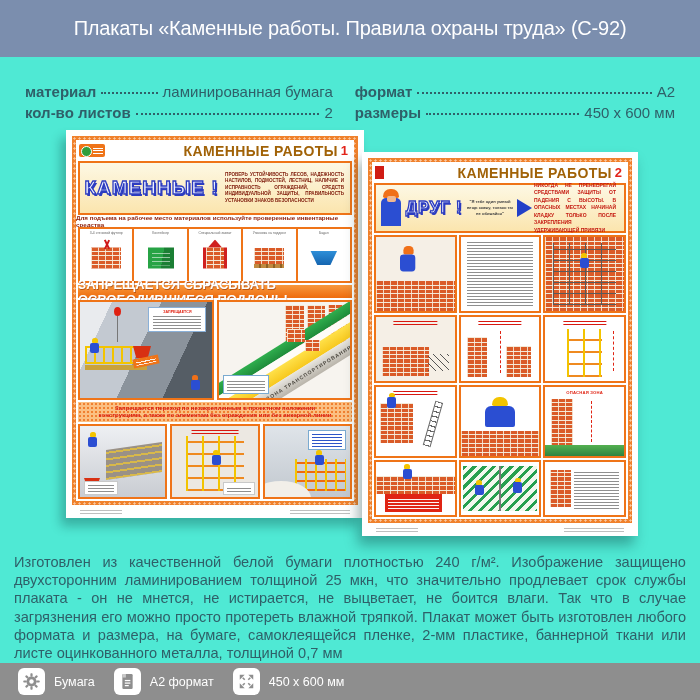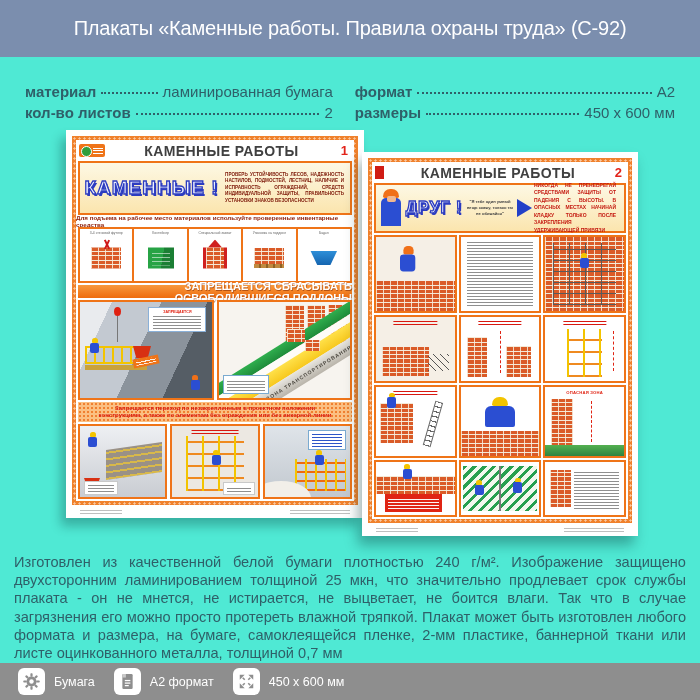--- a/index.html
+++ b/index.html
@@ -24,36 +24,36 @@
   .p2 { left:362px; top:36px; width:276px; height:384px; padding:6px 6px 13px 6px; box-shadow:-4px 9px 12px rgba(10,60,60,.38); }
   .frame { height:100%; padding:4px; background-color:#f0812c;
            background-image:radial-gradient(rgba(255,255,255,.55) 0.9px, rgba(255,255,255,0) 1.3px);
            background-size:5px 5px; }
   .inner { height:100%; background:#fff; display:flex; flex-direction:column; overflow:hidden; }
   .pfoot { position:absolute; bottom:4px; left:14px; width:42px; height:6px;
            background:repeating-linear-gradient(0deg,#bfbfbf 0 1px, transparent 1px 3px); }
   .pfoot.r { left:auto; right:14px; width:60px; }
 
   .phead { display:flex; align-items:center; height:21px; padding:0 3px; flex:none; }
-  .ptitle { flex:1; text-align:center; color:#404040; font-weight:700; font-size:14px; letter-spacing:.4px; }
+  .ptitle { flex:1; text-align:right; color:#a16207; font-weight:700; font-size:14px; letter-spacing:.4px; }
   .pnum { color:#e2231a; font-weight:700; font-size:13px; padding:0 3px; }
   .logo1 { width:26px; height:13px; background:#ef7418; border-radius:2px; position:relative; flex:none; }
   .logo1::before { content:""; position:absolute; left:1.5px; top:1.5px; width:9px; height:9px; background:#2f9e3c; border-radius:50%; border:1px solid #fff; }
   .logo1::after { content:""; position:absolute; right:2px; top:3px; width:10px; height:7px; background:repeating-linear-gradient(0deg,#fff 0 1px, transparent 1px 2.6px); }
   .logo2 { width:9px; height:13px; background:#d01c14; flex:none; }
 
   .bigword { font-weight:700; color:#eef1ff; -webkit-text-stroke:1.3px #2c3cc0; text-shadow:1.5px 1.5px 0 #2c3cc0; letter-spacing:1px; }
 
   
   .mason { margin:0 2px; flex:none; height:54px; border:2px solid #ef7418; background:linear-gradient(#fdf8e4,#fbe5ae); display:flex; align-items:center; }
   .mason .bigword { width:53%; text-align:center; font-size:19px; }
   .mason-text { width:47%; font-size:4.6px; line-height:1.4; font-weight:700; color:#7c1606; text-align:justify; padding:3px 6px 3px 2px; }
 
   .obanner { margin:2px 2px 0 2px; flex:none; height:13px; background:linear-gradient(#f8983d,#ee6c0e); color:#fff; font-weight:700; display:flex; align-items:center; justify-content:center; text-shadow:.6px .6px 0 rgba(130,40,0,.55); }
-  .b1 { font-size:8px; } .b2 { font-size:11px;text-align:right; }
+  .b1 { font-size:8px; } .b2 { font-size:13px; }
   .icaption { flex:none; height:12px; display:flex; align-items:center; justify-content:center; font-size:6.2px; font-weight:700; color:#8c1d08; }
 
   .items { margin:0 2px; flex:none; height:56px; border:2px solid #ef7418; display:flex; }
   .cell { flex:1; border-right:2px solid #ef7418; position:relative; }
   .cell:last-child { border-right:none; }
   .clabel { position:absolute; top:1.5px; left:1px; right:1px; text-align:center; font-size:3.4px; color:#666; white-space:nowrap; overflow:hidden; }
   .ill { position:absolute; left:50%; top:56%; transform:translate(-50%,-50%); }
   .bricks { background-image:repeating-linear-gradient(90deg, rgba(248,238,222,.85) 0 1px, rgba(248,238,222,0) 1px 7px),
                              repeating-linear-gradient(0deg, #da5b28 0 3.4px, #f4e9d6 3.4px 4.4px); }
   .cage { width:30px; height:21px; }

